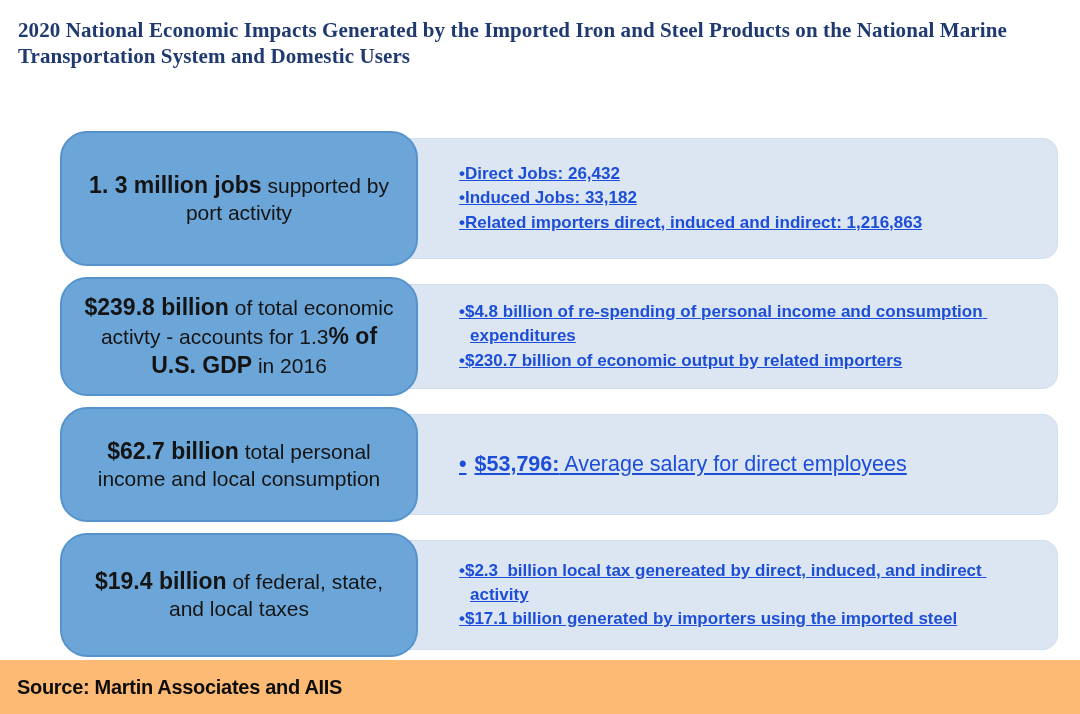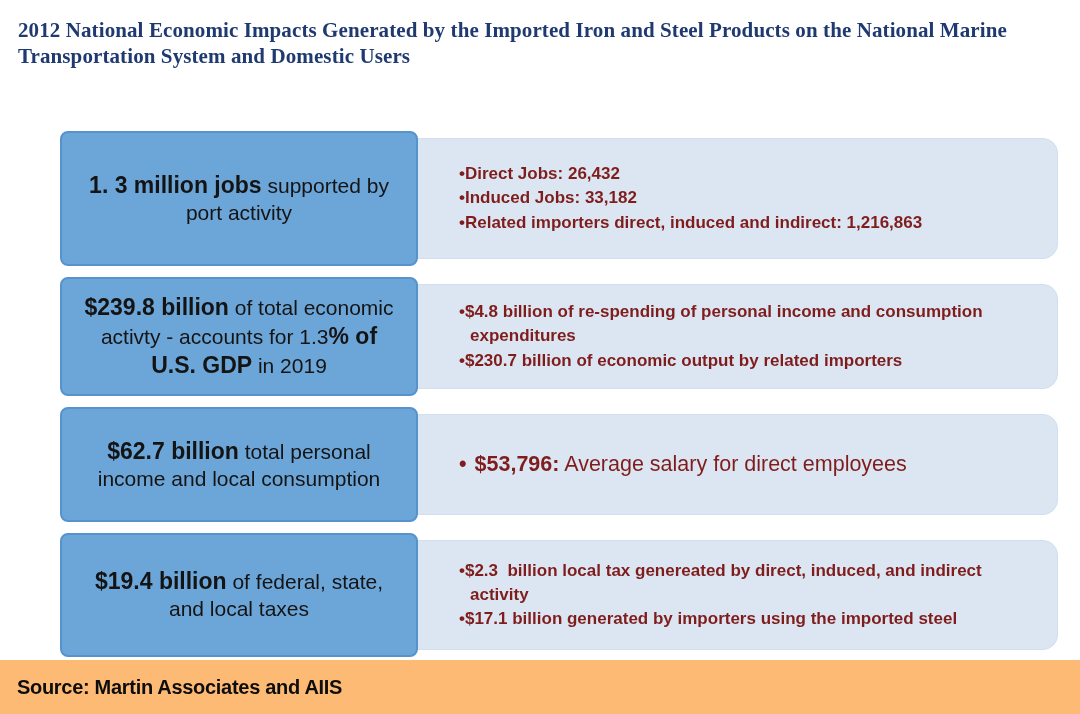--- a/index.html
+++ b/index.html
@@ -35,21 +35,21 @@
   .row-2 { height: 119px; }
   .row-3 { height: 115px; }
   .row-4 { height: 124px; }
   .left-box {
     position: relative;
     z-index: 1;
     flex: 0 0 358px;
     width: 358px;
     background: #6ca6d9;
     border: 2px solid #5693cd;
-    border-radius: 8px;
+    border-radius: 27px;
     display: flex;
     align-items: center;
     justify-content: center;
     text-align: center;
     padding: 6px 22px;
     color: #141414;
     font-size: 21px;
     line-height: 1.27;
   }
   .left-box .seg-b { font-weight: 700; font-size: 23px; }
@@ -62,26 +62,27 @@
     background: #dce6f2;
     border: 1px solid #d3dfee;
     border-radius: 15px;
     display: flex;
     flex-direction: column;
     justify-content: center;
     padding: 8px 18px 8px 64px;
   }
   .bullet-list { list-style: none; }
   .bullet-item {
-    color: #7f1d1d;
+    color: #1d4ed8;
     font-weight: 700;
     font-size: 17px;
     line-height: 1.42;
     padding-left: 11px;
     text-indent: -11px;
+    text-decoration: underline;
   }
   .bullet-item .b-text,
   .bullet-item .b-pre { white-space: pre-wrap; }
   .bullet-item.large {
     font-size: 21.5px;
     line-height: 1.3;
     padding-left: 16px;
     text-indent: -16px;
   }
   .bullet-item.large .bullet-glyph { margin-right: 8px; }
@@ -99,21 +100,21 @@
   .footer-text {
     font-weight: 700;
     font-size: 20px;
     color: #0d0d0d;
     letter-spacing: -0.3px;
   }
 </style>
 </head>
 <body>
 
-<h1 class="page-title">2012 National Economic Impacts Generated by the Imported Iron and Steel Products on the National Marine Transportation System and Domestic Users</h1>
+<h1 class="page-title">2020 National Economic Impacts Generated by the Imported Iron and Steel Products on the National Marine Transportation System and Domestic Users</h1>
 
 <div class="rows">
 
   <div class="impact-row row-1">
     <div class="left-box">
       <div>
         <span class="seg-b">1. 3 million jobs</span><span class="seg-r"> supported by port activity</span>
       </div>
     </div>
     <div class="right-box">
@@ -121,21 +122,21 @@
         <li class="bullet-item"><span class="bullet-glyph">•</span><span class="b-pre"></span><span class="b-text">Direct Jobs: 26,432</span></li>
         <li class="bullet-item"><span class="bullet-glyph">•</span><span class="b-pre"></span><span class="b-text">Induced Jobs: 33,182</span></li>
         <li class="bullet-item"><span class="bullet-glyph">•</span><span class="b-pre"></span><span class="b-text">Related importers direct, induced and indirect: 1,216,863</span></li>
       </ul>
     </div>
   </div>
 
   <div class="impact-row row-2">
     <div class="left-box">
       <div>
-        <span class="seg-b">$239.8 billion</span><span class="seg-r"> of total economic activty - accounts for 1.3</span><span class="seg-b">% of U.S. GDP</span><span class="seg-r"> in 2019</span>
+        <span class="seg-b">$239.8 billion</span><span class="seg-r"> of total economic activty - accounts for 1.3</span><span class="seg-b">% of U.S. GDP</span><span class="seg-r"> in 2016</span>
       </div>
     </div>
     <div class="right-box">
       <ul class="bullet-list">
         <li class="bullet-item"><span class="bullet-glyph">•</span><span class="b-pre"></span><span class="b-text">$4.8 billion of re-spending of personal income and consumption expenditures</span></li>
         <li class="bullet-item"><span class="bullet-glyph">•</span><span class="b-pre"></span><span class="b-text">$230.7 billion of economic output by related importers</span></li>
       </ul>
     </div>
   </div>
 

